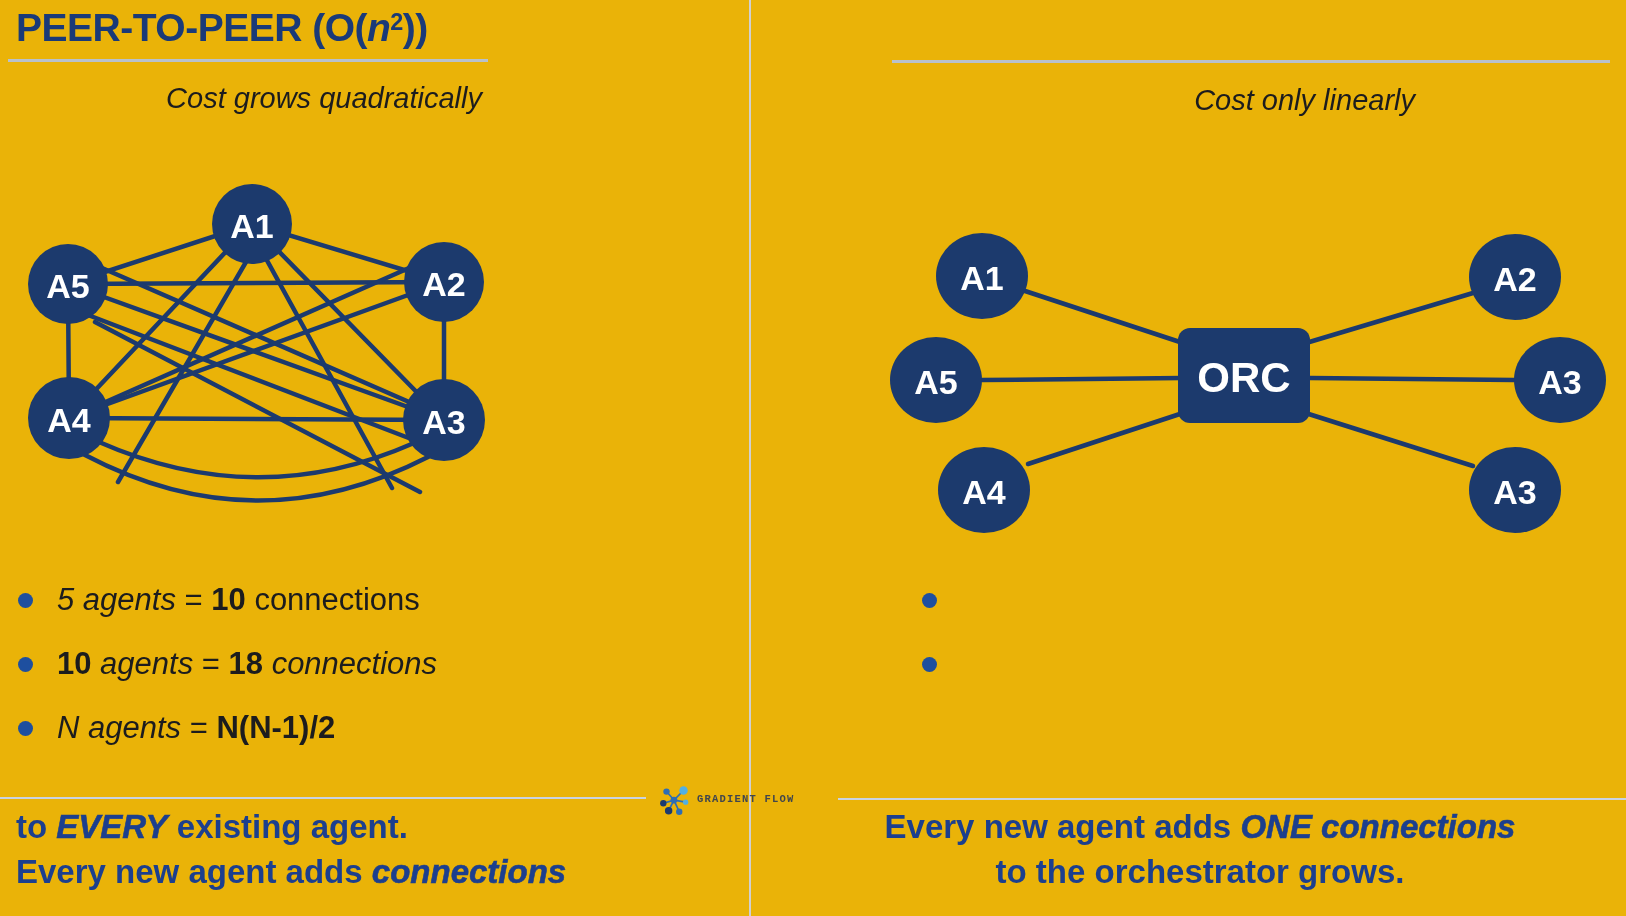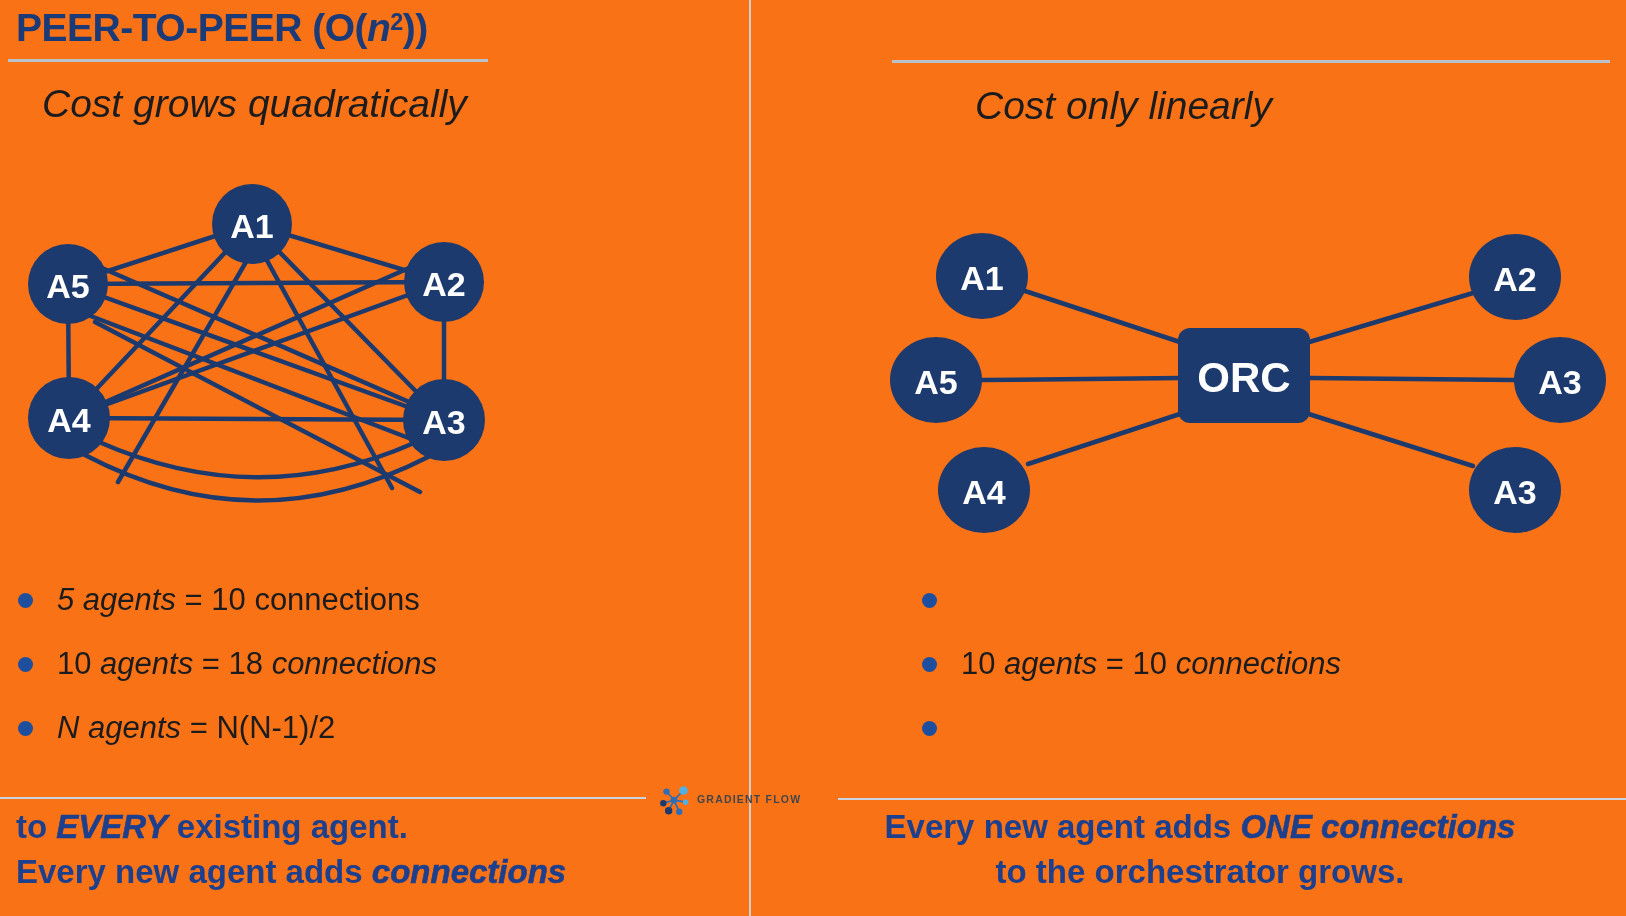--- a/index.html
+++ b/index.html
@@ -1,48 +1,48 @@
 <!DOCTYPE html>
 <html><head>
 <meta charset="utf-8">
 <style>
   html,body{margin:0;padding:0;background:#fff;}
   .canvas{
     position:relative;width:1626px;height:916px;overflow:hidden;
-    background:#f97316;font-family:"Liberation Sans",sans-serif;
+    background:#eab308;font-family:"Liberation Sans",sans-serif;
   }
   .panel-title{
     position:absolute;font-size:39px;font-weight:700;letter-spacing:-0.5px;
     color:var(--title,#1a3a78);white-space:nowrap;
   }
   .panel-title .seg-i{font-style:italic;}
   .panel-title .seg-sup{font-size:60%;position:relative;top:-0.45em;}
   .title-underline{position:absolute;height:3px;background:var(--underline,#b9c1cb);}
   .subtitle{
-    position:absolute;font-style:italic;font-size:39px;font-weight:500;
-    color:var(--body,#1c1c1e);text-align:left;white-space:nowrap;
+    position:absolute;font-style:italic;font-size:29px;font-weight:500;
+    color:var(--body,#1c1c1e);text-align:right;white-space:nowrap;
   }
   .diagram-svg{position:absolute;}
   .diagram-svg text{font-family:"Liberation Sans",sans-serif;font-weight:700;fill:#ffffff;}
   .bullets{position:absolute;display:flex;flex-direction:column;}
   .bullet-row{display:flex;align-items:center;height:64px;font-size:31px;color:var(--body,#1c1c1e);white-space:nowrap;}
   .bullet-dot{width:15px;height:15px;border-radius:50%;background:var(--dot,#1e4f9f);margin-right:24px;flex:none;}
   .seg-i{font-style:italic;}
-  .seg-b{font-weight:400;}
+  .seg-b{font-weight:700;}
   .seg-n{font-style:normal;}
   .footer-divider{position:absolute;height:2px;background:var(--fdiv,#c9d3e2);}
   .footer-note{
     position:absolute;font-style:italic;font-size:33px;font-weight:600;
     color:var(--footer,#1c3f8e);line-height:45px;white-space:nowrap;
   }
   .footer-note .seg-b{font-weight:800;-webkit-text-stroke:0.6px currentColor;}
   .footer-note .line{display:block;}
   .vdivider{position:absolute;width:2px;background:var(--vdiv,#d0d0d2);}
   .logo{position:absolute;display:flex;align-items:center;gap:5px;}
-  .logo-text{font-size:10.5px;font-weight:700;letter-spacing:1.2px;color:var(--logotext,#41464d);white-space:nowrap;}
+  .logo-text{font-size:10.5px;font-weight:700;letter-spacing:1.2px;color:var(--logotext,#41464d);white-space:nowrap;font-family:Liberation Mono, monospace;}
 </style>
 </head>
 <body>
 
 <div class="canvas" style="--title: #1a3a78; --footer: #1c3f8e; --dot: #1e4f9f; --body: #1c1c1e; --underline: #b9c1cb; --vdiv: #d0d0d2; --fdiv: #c9d3e2; --logotext: #41464d;">
 
   <div class="panel-title" style="left:16px;top:6px;"><span class="seg-n">PEER-TO-PEER (O(</span><span class="seg-i">n</span><span class="seg-sup">2</span><span class="seg-n">))</span></div>
   <div class="title-underline" style="left:8px;top:59px;width:480px;"></div>
   <div class="subtitle" style="left:42px;top:82px;width:440px;">Cost grows quadratically</div>
 
@@ -125,24 +125,20 @@
       <ellipse cx="685" cy="280" rx="46" ry="43" fill="#1c3a6d"></ellipse>
       <text x="685" y="282" text-anchor="middle" dominant-baseline="central" font-size="34">A3</text>
     </svg>
 
   <div class="bullets" style="left:922px;top:568px;">
       <div class="bullet-row">
         <span class="bullet-dot"></span>
       </div>
       <div class="bullet-row">
         <span class="bullet-dot"></span>
-        <span><span class="seg-b">10</span><span class="seg-i"> agents</span><span class="seg-n"> = </span><span class="seg-b">10</span><span class="seg-i"> connections</span></span>
-      </div>
-      <div class="bullet-row">
-        <span class="bullet-dot"></span>
       </div>
     </div>
 
   <div class="footer-divider" style="left:838px;top:798px;width:788px;"></div>
   <div class="footer-note" style="left:860px;top:804px;width:680px;text-align:center;">
       <span class="line"><span class="seg-n">Every new agent adds </span><span class="seg-b">ONE connections</span></span>
       <span class="line"><span class="seg-n">to the orchestrator grows.</span></span>
     </div>
 
   <div class="logo" style="left:658px;top:782px;">

